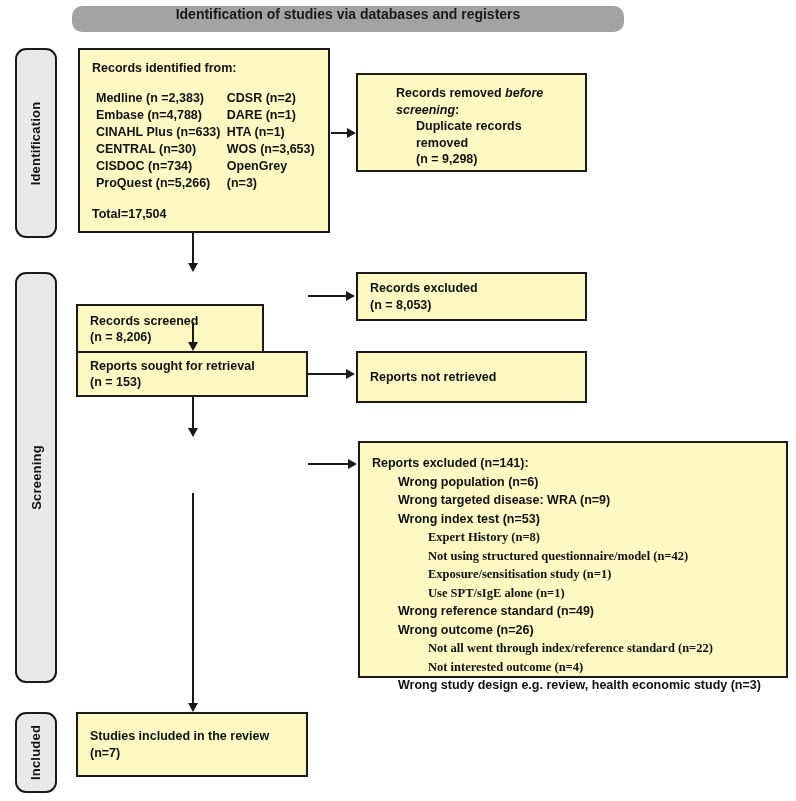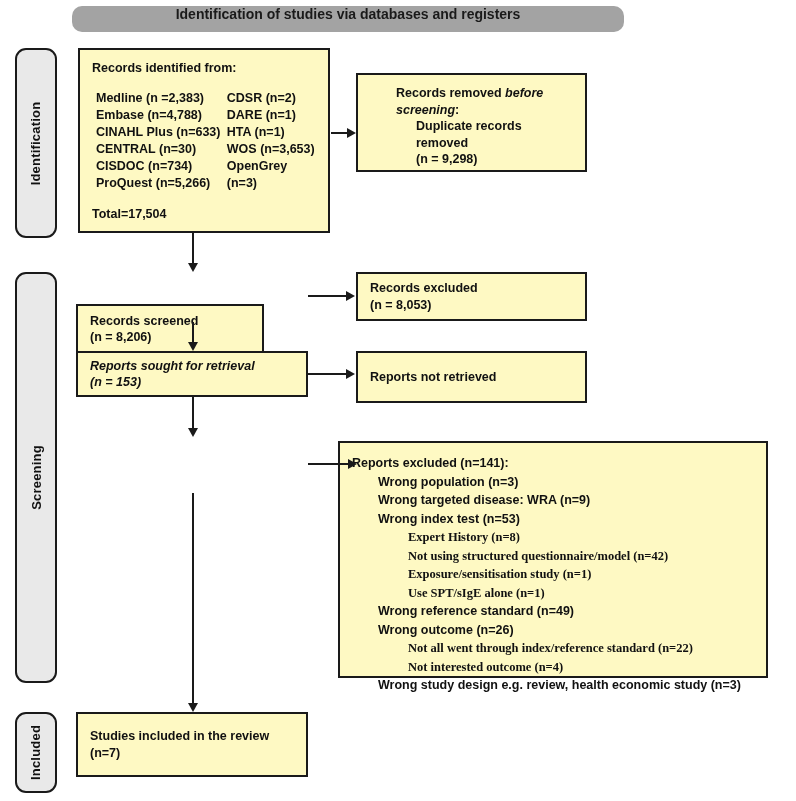--- a/index.html
+++ b/index.html
@@ -120,33 +120,33 @@
   <div class="flow-box vcenter" style="left:76px; top:264px; width:188px; height:50px;margin-top:40px;">
     <div>Records screened</div>
     <div>(n = 8,206)</div>
   </div>
 
   <div class="flow-box vcenter" style="left:356px; top:272px; width:231px; height:49px;">
     <div>Records excluded</div>
     <div>(n = 8,053)</div>
   </div>
 
-  <div class="flow-box vcenter" style="left:76px; top:351px; width:232px; height:46px;font-style:italic;">
+  <div class="flow-box vcenter" style="left:76px; top:351px; width:232px; height:46px;">
     <div>Reports sought for retrieval</div>
     <div>(n = 153)</div>
   </div>
 
   <div class="flow-box vcenter" style="left:356px; top:351px; width:231px; height:52px;">
     <div>Reports not retrieved</div>
   </div>
 
 
-  <div class="flow-box" style="left:338px; top:441px; width:430px; height:237px; padding:11px 12px;">
+  <div class="flow-box" style="left:358px; top:441px; width:430px; height:237px; padding:11px 12px;">
     <div class="ex-title">Reports excluded (n=141):</div>
-    <div class="ex-item ex-ind1">Wrong population (n=3)</div>
+    <div class="ex-item ex-ind1">Wrong population (n=6)</div>
     <div class="ex-item ex-ind1">Wrong targeted disease: WRA (n=9)</div>
     <div class="ex-item ex-ind1">Wrong index test (n=53)</div>
     <div class="ex-item ex-ind2">Expert History (n=8)</div>
     <div class="ex-item ex-ind2">Not using structured questionnaire/model (n=42)</div>
     <div class="ex-item ex-ind2">Exposure/sensitisation study (n=1)</div>
     <div class="ex-item ex-ind2">Use SPT/sIgE alone (n=1)</div>
     <div class="ex-item ex-ind1">Wrong reference standard (n=49)</div>
     <div class="ex-item ex-ind1">Wrong outcome (n=26)</div>
     <div class="ex-item ex-ind2">Not all went through index/reference standard (n=22)</div>
     <div class="ex-item ex-ind2">Not interested outcome (n=4)</div>

